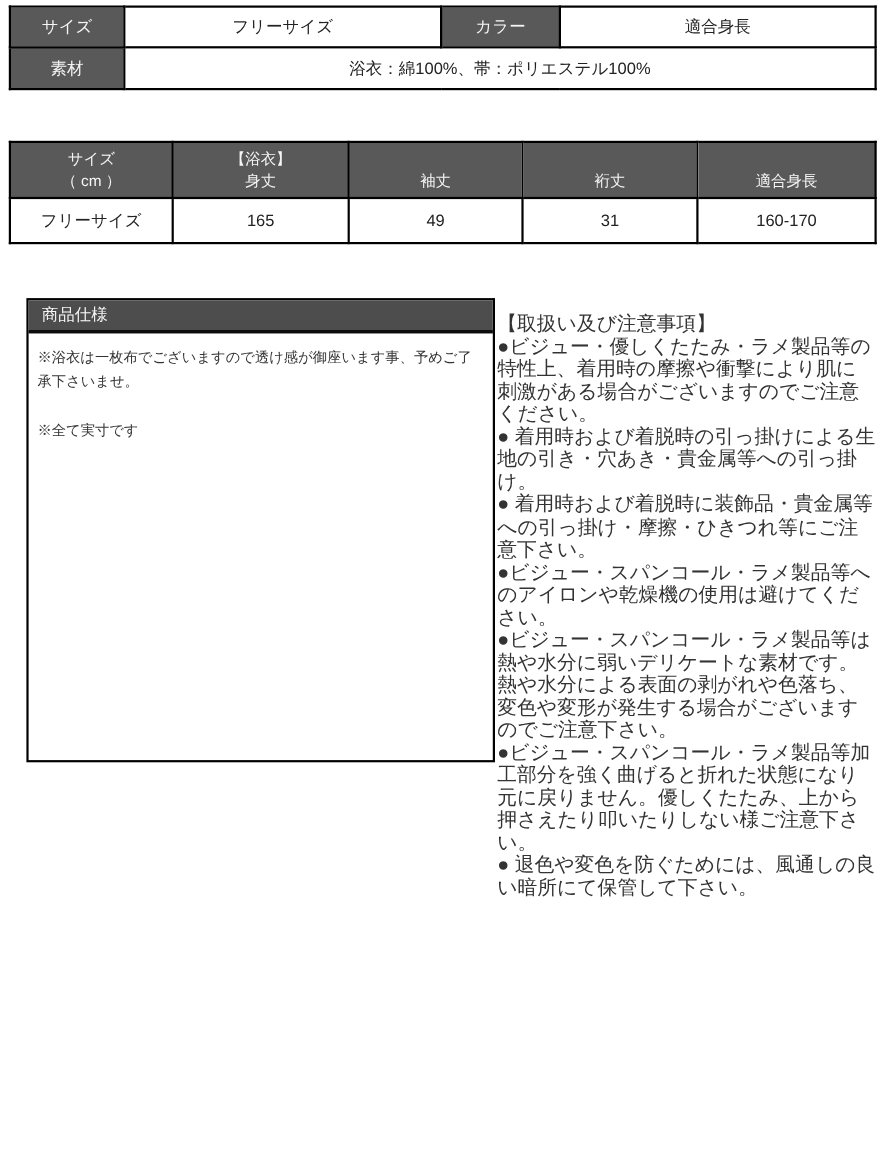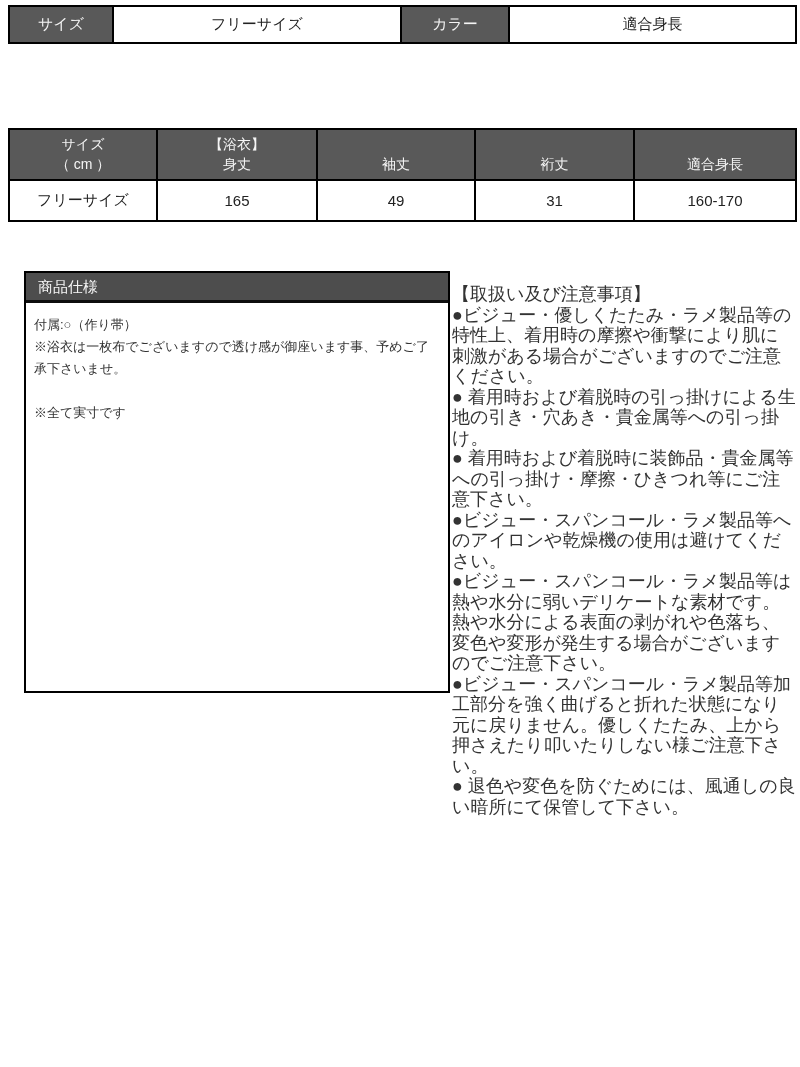--- a/index.html
+++ b/index.html
@@ -103,20 +103,24 @@
         <col style="width:108px">
         <col style="width:287px">
     </colgroup>
     <tbody>
         <tr>
       <td class="lbl">サイズ</td>
       <td>フリーサイズ</td>
       <td class="lbl">カラー</td>
       <td>適合身長</td>
     </tr>
+    <tr style="height:38px">
+      <td class="lbl">素材</td>
+      <td colspan="3">浴衣：綿100%、帯：ポリエステル100%</td>
+    </tr>
   </tbody>
     </table>
 
   <table class="size-table">
     <colgroup>
       <col style="width:148px">
         <col style="width:160px">
         <col style="width:158px">
         <col style="width:159px">
         <col style="width:162px">
@@ -150,21 +154,20 @@
       <td>49</td>
       <td>31</td>
       <td>160-170</td>
     </tr>
   </tbody>
     </table>
 
   <div class="spec-box">
     <div class="spec-bar">商品仕様</div>
     <div class="spec-content">
-      <div class="spec-line">付属:○（作り帯）</div>
       <div class="spec-line">※浴衣は一枚布でございますので透け感が御座います事、予めご了承下さいませ。</div>
       <div class="spec-spacer"></div>
       <div class="spec-line">※全て実寸です</div>
     </div>
   </div>
 
   <div class="notes">
     <div class="notes-title">【取扱い及び注意事項】</div>
     <div class="note-item">●ビジュー・優しくたたみ・ラメ製品等の特性上、着用時の摩擦や衝撃により肌に刺激がある場合がございますのでご注意ください。</div>
     <div class="note-item">● 着用時および着脱時の引っ掛けによる生地の引き・穴あき・貴金属等への引っ掛け。</div>

